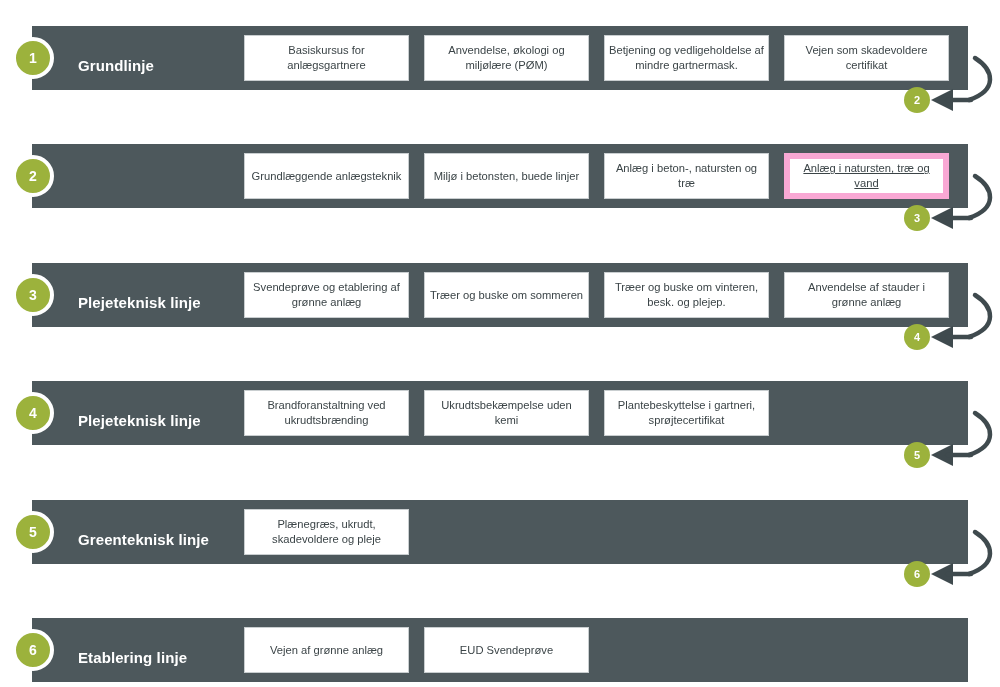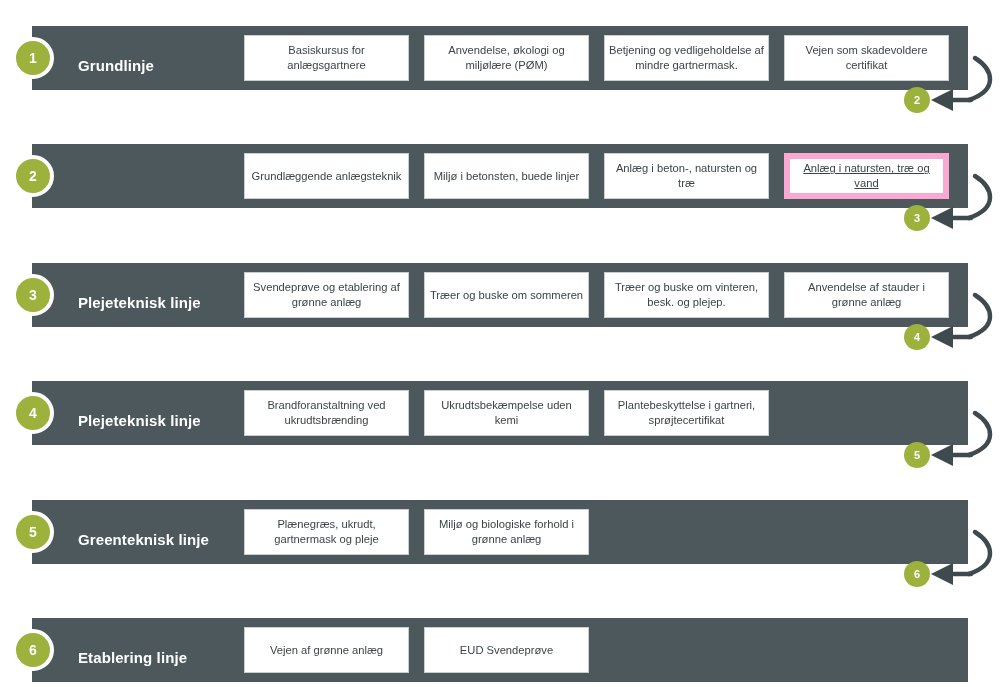--- a/index.html
+++ b/index.html
@@ -211,22 +211,21 @@
         <path d="M 36 44 L 58 33 L 58 55 Z" fill="#3f4a4e"></path>
         <line x1="52" y1="44" x2="76" y2="44" stroke="#3f4a4e" stroke-width="4.5" stroke-linecap="round"></line>
       </svg>
       <div class="mini-badge">5</div>
     </div>
     <div class="row" style="top: 500px;">
       <div class="bar"></div>
       <div class="badge">5</div>
       <div class="row-title">Greenteknisk linje</div>
       <div class="cards">
-        <div class="card">Plænegræs, ukrudt, gartnermask og pleje</div>
-        <div class="card">Miljø og biologiske forhold i grønne anlæg</div>
+        <div class="card">Plænegræs, ukrudt, skadevoldere og pleje</div>
       </div>
     </div>
     <div class="connector" style="top: 530px;">
       <svg width="105" height="76" viewBox="0 0 105 76">
         <path d="M 80 2 C 99 14, 103 34, 74 44" fill="none" stroke="#3f4a4e" stroke-width="4.5" stroke-linecap="round"></path>
         <path d="M 36 44 L 58 33 L 58 55 Z" fill="#3f4a4e"></path>
         <line x1="52" y1="44" x2="76" y2="44" stroke="#3f4a4e" stroke-width="4.5" stroke-linecap="round"></line>
       </svg>
       <div class="mini-badge">6</div>
     </div>

